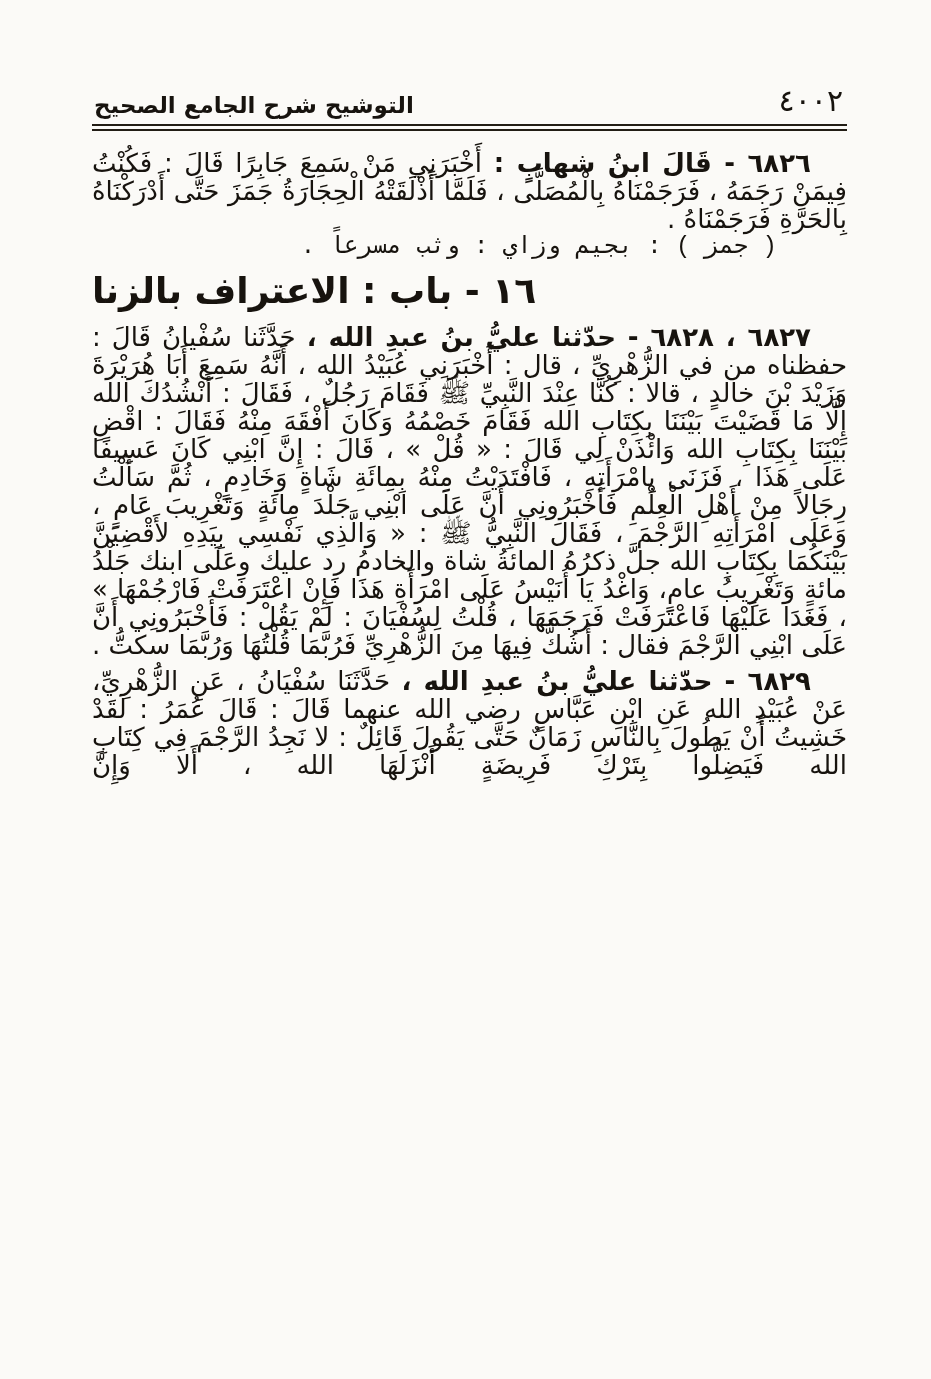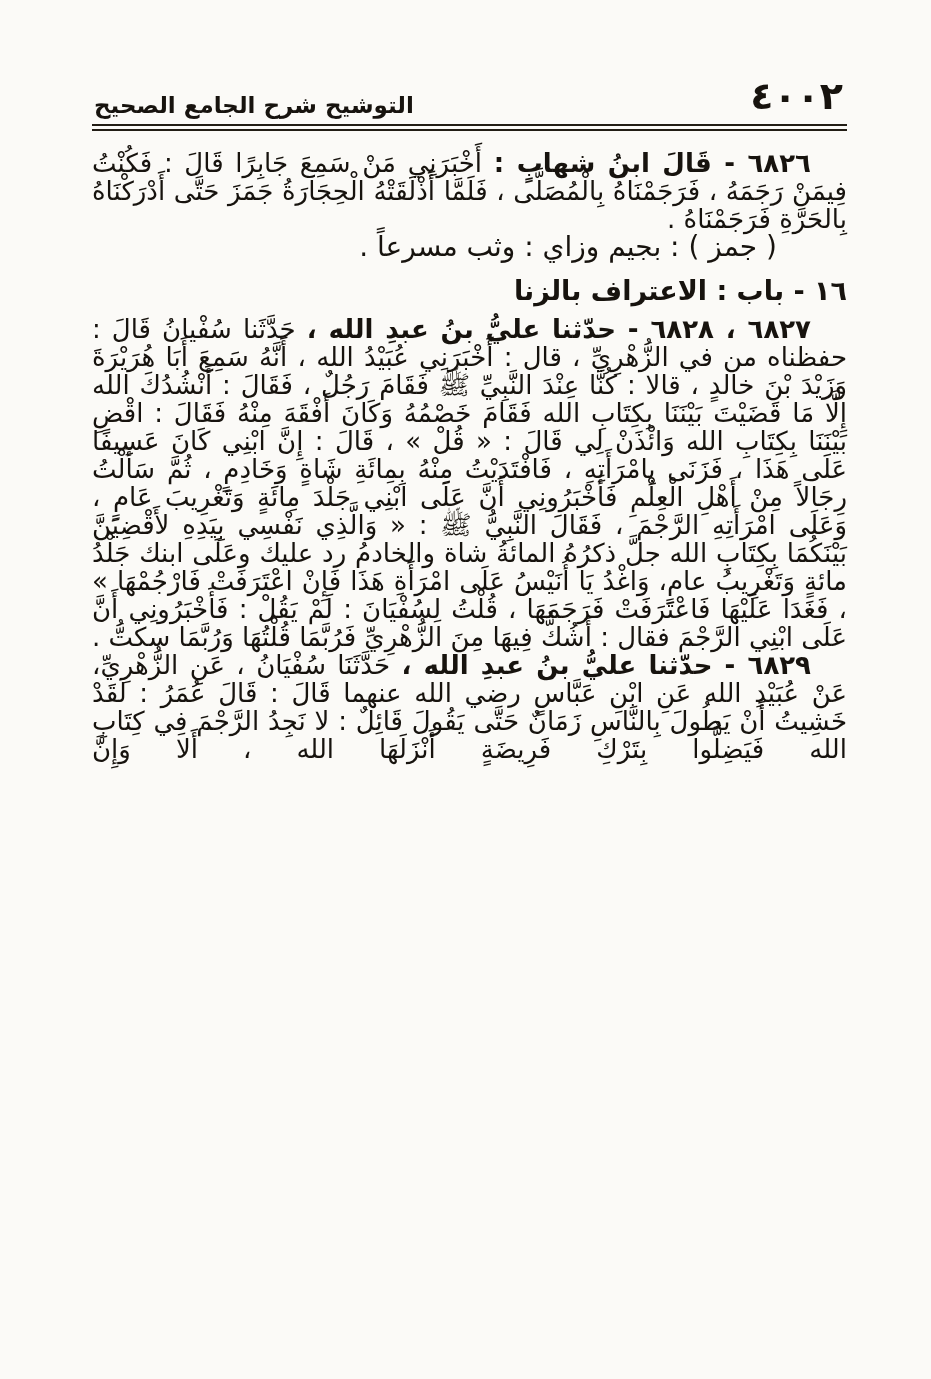--- a/index.html
+++ b/index.html
@@ -21,22 +21,22 @@
     padding: 74px 84px 30px 92px;
     direction: rtl;
   }
   .hdr {
     display: flex;
     justify-content: space-between;
     align-items: flex-end;
     padding: 0 4px 6px 2px;
   }
   .page-num {
-    font-size: 38px;
-    font-weight: bold;
+    font-size: 30px;
+    font-weight: normal;
     letter-spacing: 1px;
   }
   .book-title {
     font-size: 23px;
     font-weight: bold;
     align-self: center;
     margin-top: 18px;
   }
   .rule {
     height: 0;
@@ -51,31 +51,33 @@
   .para {
     margin: 0;
     text-indent: 36px;
   }
   .para .lead {
     font-weight: bold;
   }
   .gloss {
     margin: 0 0 4px 0;
     text-indent: 70px;
-    font-size: 28px;
+    font-size: 24px;
+    font-family: Liberation Mono, monospace;
   }
   .chapter {
-    margin: 16px 0 10px 0;
-    text-align: right;
+    margin: 16px 0 18px 0;
+    text-align: left;
     text-indent: 0;
-    font-size: 27px;
+    font-size: 36px;
     font-weight: bold;
   }
   .cont {
     text-align-last: justify;
+    margin-top: 8px;
   }
 </style>
 </head>
 <body>
 
 <div class="page">
 
   <div class="hdr">
     <span class="page-num">٤٠٠٢</span>
     <span class="book-title">التوشيح شرح الجامع الصحيح</span>

